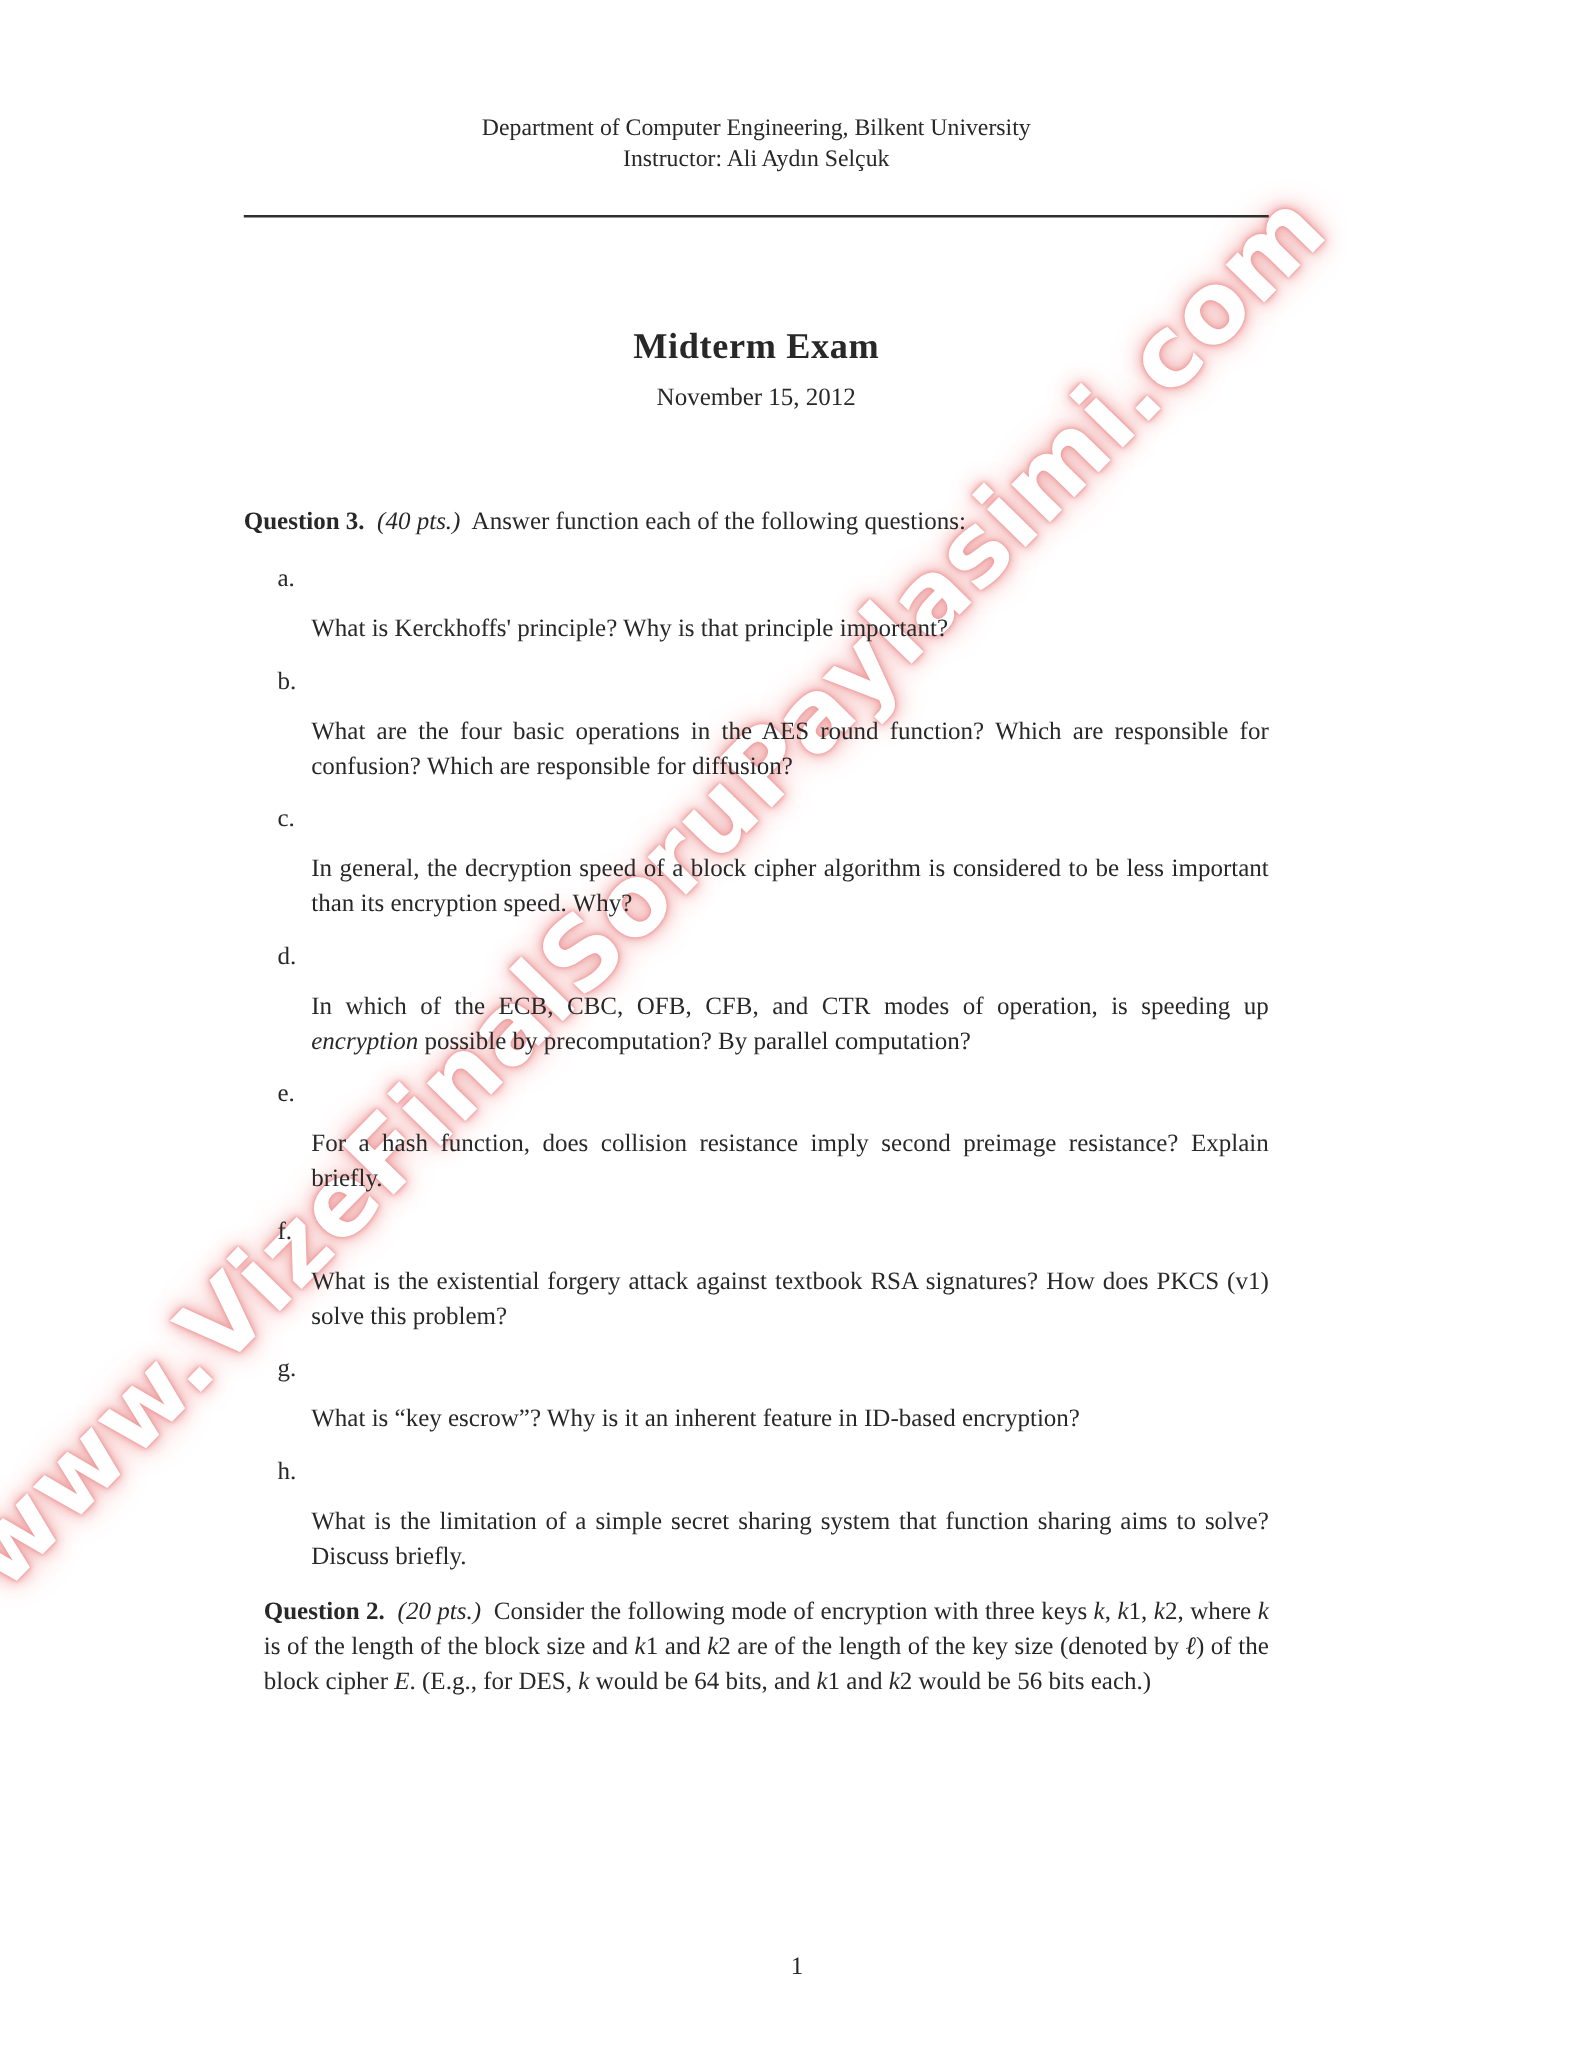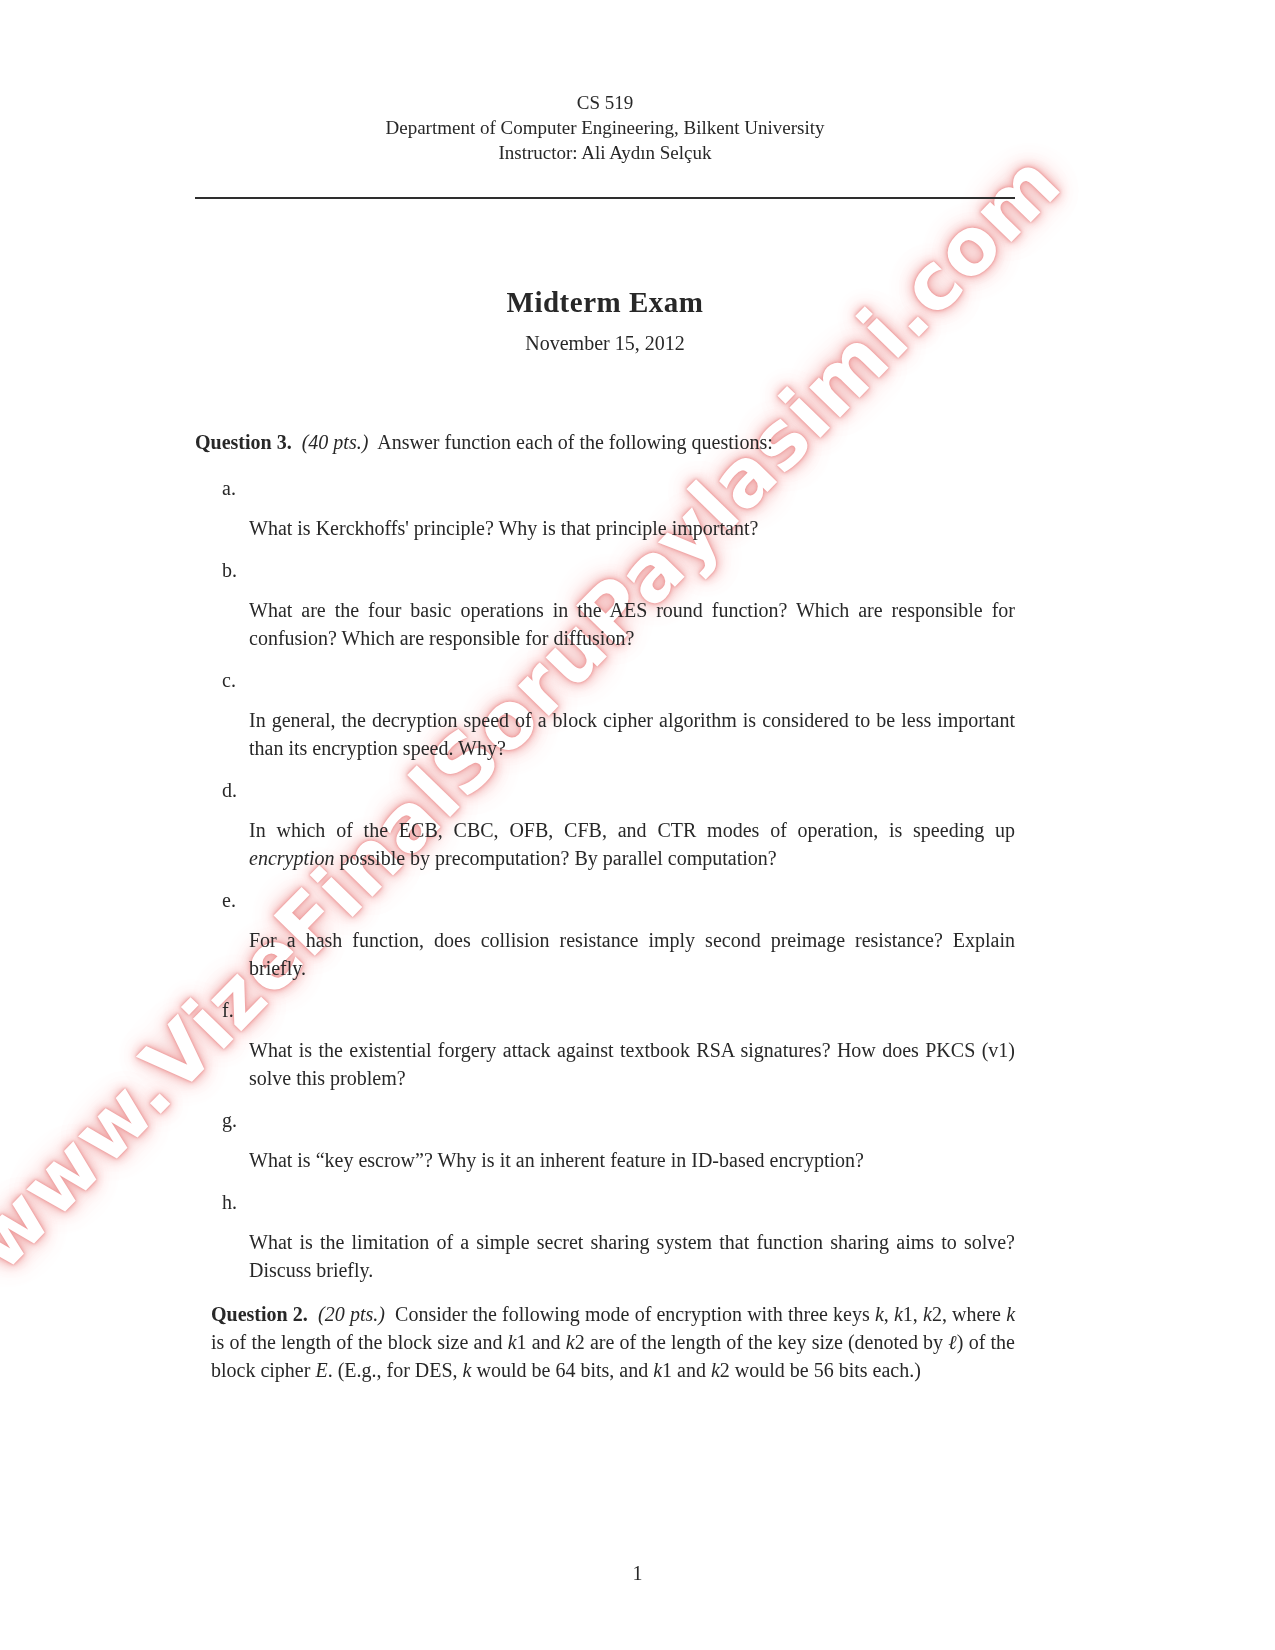--- a/index.html
+++ b/index.html
@@ -78,21 +78,20 @@
 </head>
 <body>
 
 <div class="page">
 
   <div class="watermark">www.VizeFinalSoruPaylasimi.com</div>
 
   <div class="doc">
 
     <div class="header">
-      <div>CS 519</div>
       <div>Department of Computer Engineering, Bilkent University</div>
       <div>Instructor: Ali Aydın Selçuk</div>
     </div>
 
     <hr class="rule">
 
     <div class="titleblock">
       <div class="examtitle">Midterm Exam</div>
       <div class="examdate">November 15, 2012</div>
     </div>

